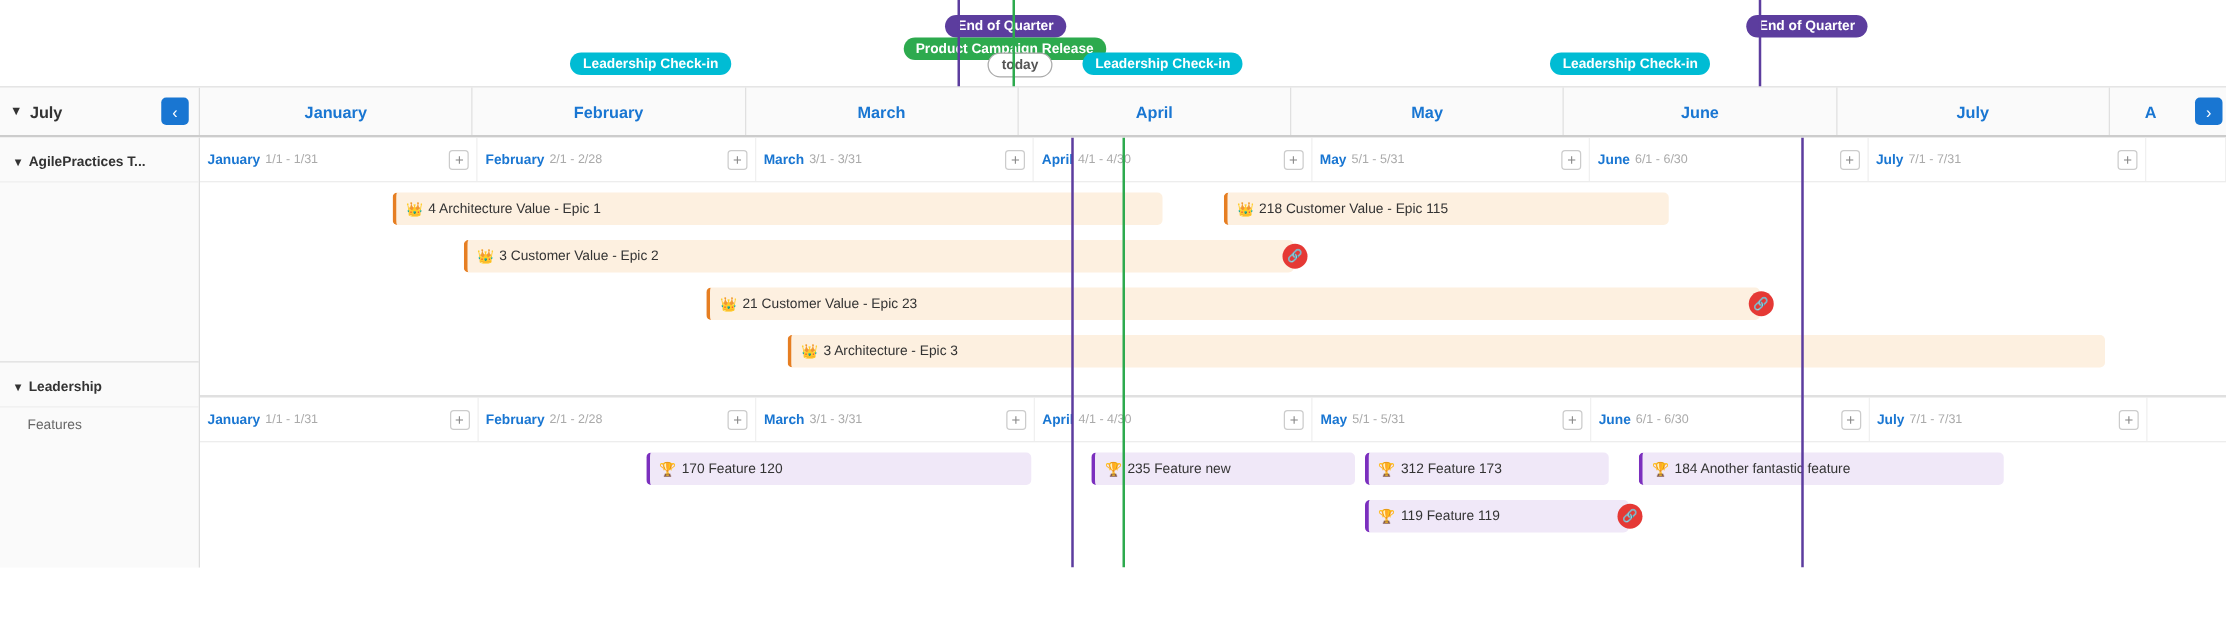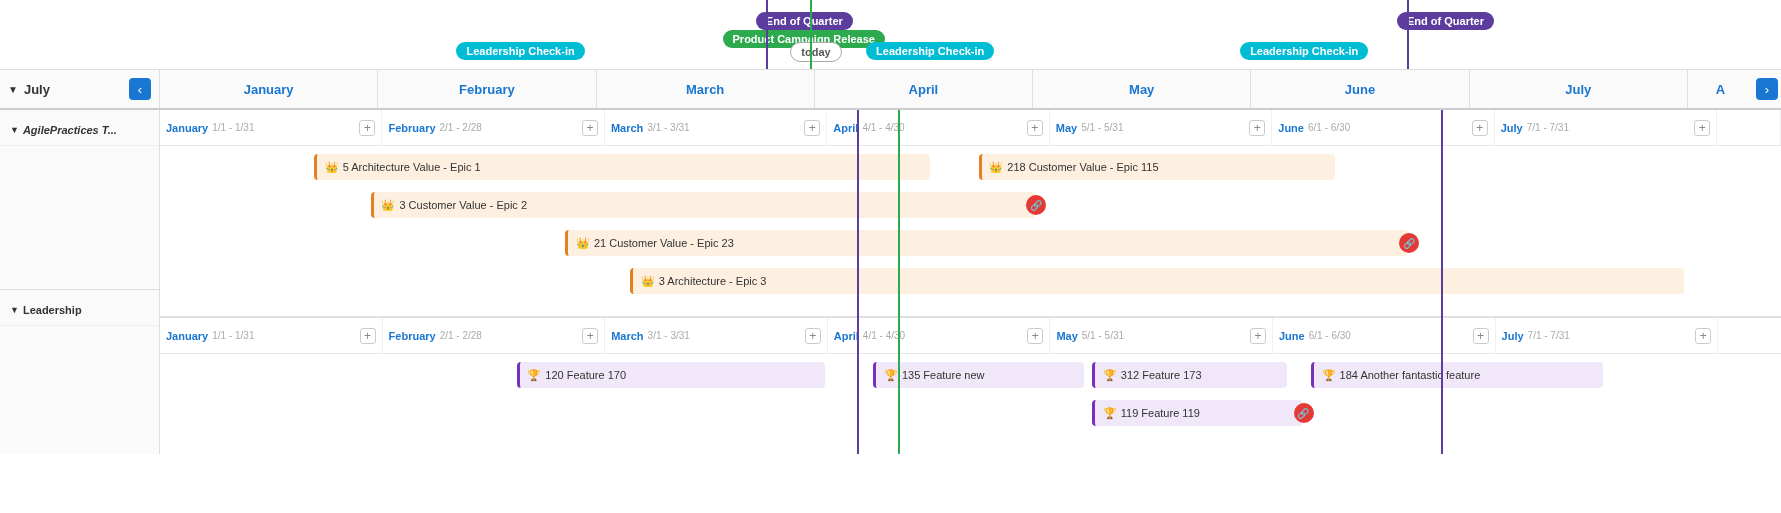--- a/index.html
+++ b/index.html
@@ -70,29 +70,32 @@
       </div>
     </div>
   </div>
 
   <div style="display:flex; flex:1; position:relative;">
 
     <div style="width:160px; min-width:160px; border-right:1px solid #ddd; background:#fafafa;">
 
       <div style="padding:6px 10px 2px; font-weight:700; font-size:12px; color:#333; display:flex; align-items:center; gap:4px; cursor:pointer; border-bottom:1px solid #eee; height:36px;">
         <span style="font-size:9px;">▼</span>
-        <span style="font-size:11px;font-style:italic;">AgilePractices T...</span>
+        <span style="font-size:11px;">AgilePractices T...</span>
       </div>
 
       <div style="height:144px; border-bottom:1px solid #ddd;"></div>
 
       <div style="padding:6px 10px 2px; font-weight:700; font-size:12px; color:#333; display:flex; align-items:center; gap:4px; cursor:pointer; border-bottom:1px solid #eee; height:36px;">
         <span style="font-size:9px;">▼</span>
         <span style="font-size:11px;">Leadership</span>
       </div>
+      <div style="padding:4px 10px 4px 22px; font-size:11px; color:#666; height:28px; display:flex; align-items:center;">
+        <span>Features</span>
+      </div>
     </div>
 
     <div style="flex:1; position:relative; overflow:hidden;">
 
       <div style="position:absolute; left:43%; top:0; bottom:0; width:2px; background:#5c3d9e; z-index:3; pointer-events:none;"></div>
       <div style="position:absolute; left:45.5%; top:0; bottom:0; width:2px; background:#2daa4e; z-index:3; pointer-events:none;"></div>
       <div style="position:absolute; left:79%; top:0; bottom:0; width:2px; background:#5c3d9e; z-index:3; pointer-events:none;"></div>
 
       <div style="display:flex; height:36px; border-bottom:1px solid #e8e8e8; background:#fff;">
         <div style="flex:1; display:flex; align-items:center; padding:0 6px; border-right:1px solid #f0f0f0; gap:4px;">
@@ -130,21 +133,21 @@
           <span style="color:#aaa; font-size:10px;">7/1 - 7/31</span>
           <button style="margin-left:auto; width:16px; height:16px; border:1.5px solid #ccc; border-radius:3px; background:#fff; cursor:pointer; font-size:12px; color:#888; display:flex; align-items:center; justify-content:center; line-height:1;">+</button>
         </div>
         <div style="flex:0.3; border-right:1px solid #f0f0f0;"></div>
       </div>
 
       <div style="position:relative; height:172px; background:#fff; border-bottom:2px solid #e0e0e0;">
 
         <div style="position:absolute; top:8px; left:9.5%; width:38%; height:26px; background:#fdf0e0; border-left:3px solid #e67e22; border-radius:4px; display:flex; align-items:center; padding:0 8px; font-size:11px; font-weight:500; color:#333; white-space:nowrap; cursor:pointer; z-index:2;">
           <span style="margin-right:4px;">👑</span>
-          <span>5  Architecture Value - Epic 1</span>
+          <span>4  Architecture Value - Epic 1</span>
         </div>
 
         <div style="position:absolute; top:8px; left:50.5%; width:22%; height:26px; background:#fdf0e0; border-left:3px solid #e67e22; border-radius:4px; display:flex; align-items:center; padding:0 8px; font-size:11px; font-weight:500; color:#333; white-space:nowrap; cursor:pointer; z-index:2;">
           <span style="margin-right:4px;">👑</span>
           <span>218  Customer Value - Epic 115</span>
         </div>
 
         <div style="position:absolute; top:46px; left:13%; width:41%; height:26px; background:#fdf0e0; border-left:3px solid #e67e22; border-radius:4px; display:flex; align-items:center; padding:0 8px; font-size:11px; font-weight:500; color:#333; white-space:nowrap; cursor:pointer; z-index:2;">
           <span style="margin-right:4px;">👑</span>
           <span>3  Customer Value - Epic 2</span>
@@ -201,26 +204,26 @@
           <span style="color:#aaa; font-size:10px;">7/1 - 7/31</span>
           <button style="margin-left:auto; width:16px; height:16px; border:1.5px solid #ccc; border-radius:3px; background:#fff; cursor:pointer; font-size:12px; color:#888; display:flex; align-items:center; justify-content:center; line-height:1;">+</button>
         </div>
         <div style="flex:0.3;"></div>
       </div>
 
       <div style="position:relative; height:100px; background:#fff;">
 
         <div style="position:absolute; top:8px; left:22%; width:19%; height:26px; background:#f0e8f8; border-left:3px solid #7b2fbe; border-radius:4px; display:flex; align-items:center; padding:0 8px; font-size:11px; font-weight:500; color:#333; white-space:nowrap; cursor:pointer; z-index:2;">
           <span style="margin-right:4px;">🏆</span>
-          <span>120  Feature 170</span>
+          <span>170  Feature 120</span>
         </div>
 
         <div style="position:absolute; top:8px; left:44%; width:13%; height:26px; background:#f0e8f8; border-left:3px solid #7b2fbe; border-radius:4px; display:flex; align-items:center; padding:0 8px; font-size:11px; font-weight:500; color:#333; white-space:nowrap; cursor:pointer; z-index:2;">
           <span style="margin-right:4px;">🏆</span>
-          <span>135  Feature new</span>
+          <span>235  Feature new</span>
         </div>
 
         <div style="position:absolute; top:8px; left:57.5%; width:12%; height:26px; background:#f0e8f8; border-left:3px solid #7b2fbe; border-radius:4px; display:flex; align-items:center; padding:0 8px; font-size:11px; font-weight:500; color:#333; white-space:nowrap; cursor:pointer; z-index:2;">
           <span style="margin-right:4px;">🏆</span>
           <span>312  Feature 173</span>
         </div>
 
         <div style="position:absolute; top:8px; left:71%; width:18%; height:26px; background:#f0e8f8; border-left:3px solid #7b2fbe; border-radius:4px; display:flex; align-items:center; padding:0 8px; font-size:11px; font-weight:500; color:#333; white-space:nowrap; cursor:pointer; z-index:2;">
           <span style="margin-right:4px;">🏆</span>
           <span>184  Another fantastic feature</span>

